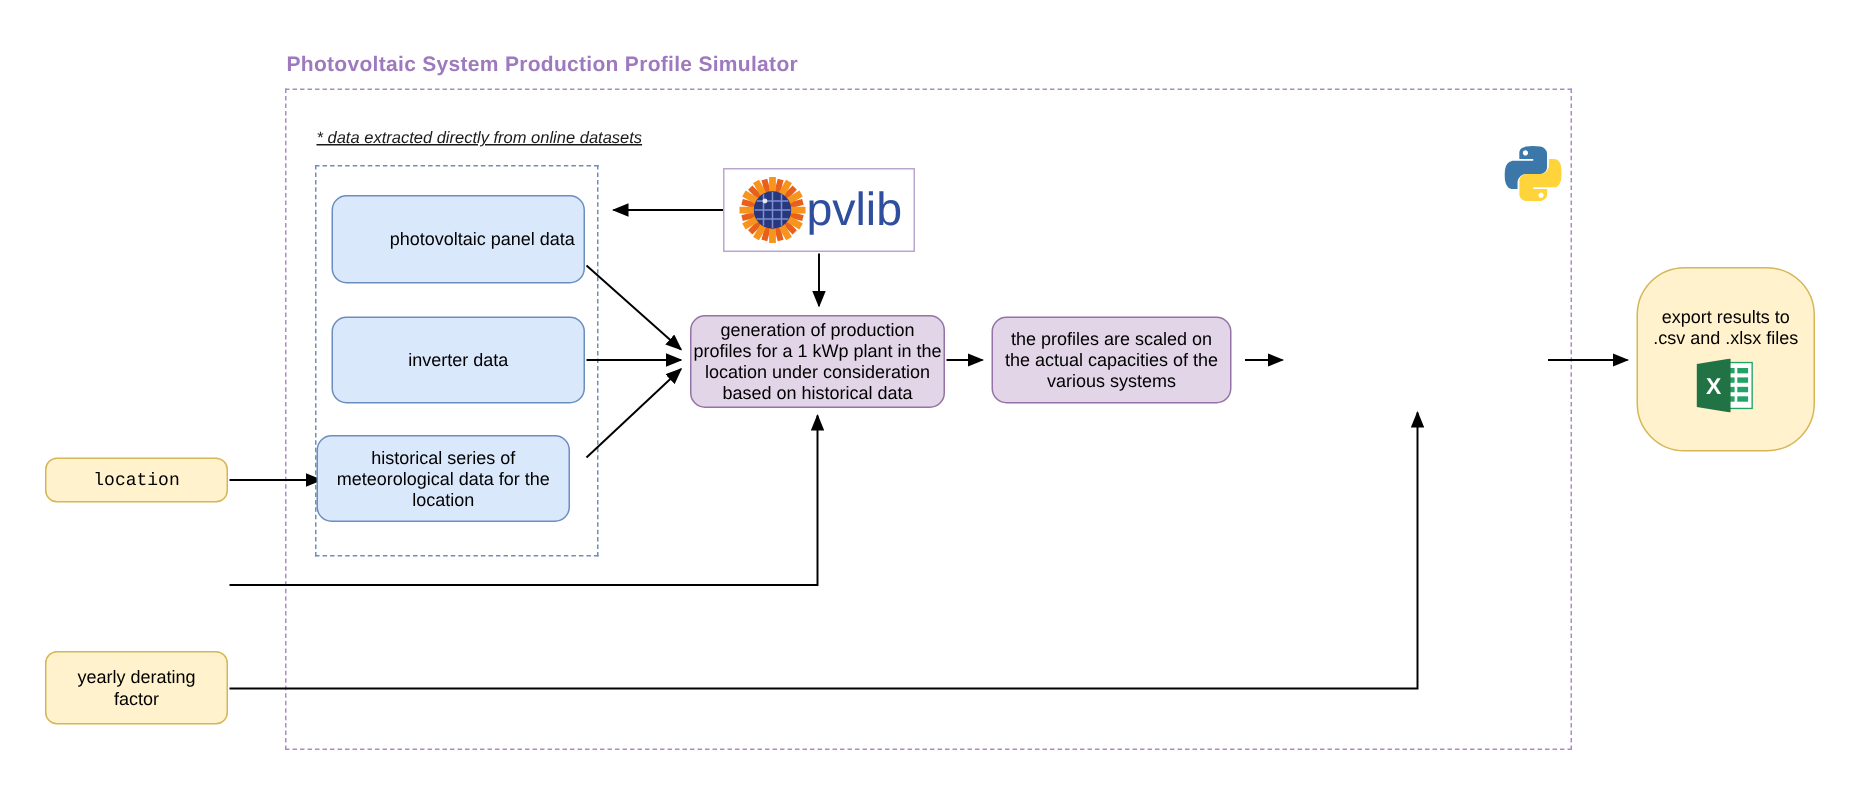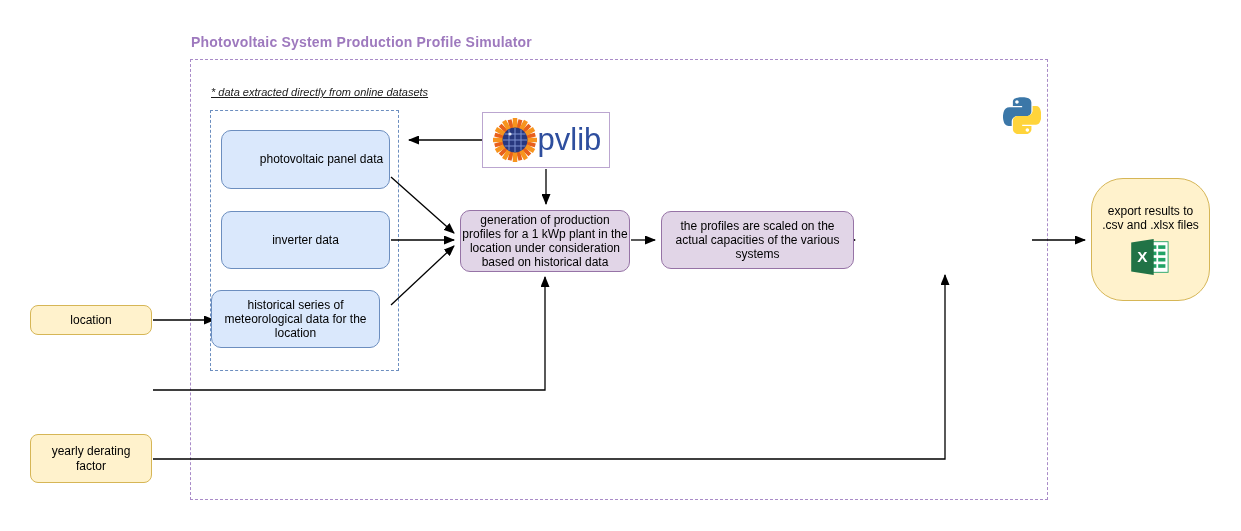--- a/index.html
+++ b/index.html
@@ -28,24 +28,24 @@
   }
   .node-blue   { background:#DAE8FC; border:1px solid #6C8EBF; }
   .node-purple { background:#E1D5E7; border:1px solid #9673A6; }
   .node-yellow { background:#FFF2CC; border:1px solid #D6B656; border-radius:8px; }
   .node-export { background:#FFF2CC; border:1px solid #D6B656; border-radius:32px;
                  flex-direction:column; gap:7px; padding:8px 6px; }
   #node-panel      { left:221px; top:130px; width:169px; height:59px;padding-left:36px; }
   #node-inverter   { left:221px; top:211px; width:169px; height:58px; }
   #node-historical { left:211px; top:290px; width:169px; height:58px; }
   #node-generation { left:460px; top:210px; width:170px; height:62px; padding:2px 1px; }
-  #node-scaling    { left:661px; top:211px; width:193px; height:58px; }
+  #node-scaling    { left:661px; top:211px; width:160px; height:58px; }
   #node-derating   { left:861px; top:211px; width:170px; height:58px; }
   #node-export     { left:1091px; top:178px; width:119px; height:123px; }
-  #node-location   { left:30px; top:305px; width:122px; height:30px; }
+  #node-location   { left:30px; top:305px; width:122px; height:30px;font-family:Liberation Mono, monospace; }
   #node-capacity   { left:30px; top:366px; width:122px; height:49px; }
   #node-yearly     { left:30px; top:434px; width:122px; height:49px;text-align:center; }
   .pvlib-box {
     position:absolute; left:482px; top:112px; width:128px; height:56px; box-sizing:border-box;
     background:#ffffff; border:1px solid #BBA6D0; display:flex; align-items:center; justify-content:center; gap:1px;
   }
   .pvlib-text { font-size:31px; color:#2E4E9E; letter-spacing:0px; margin-left:-2px; }
   .python-logo { position:absolute; left:1003px; top:92px; width:38px; height:42px; }
   #arrow-layer { position:absolute; left:0; top:0; width:1241px; height:531px; pointer-events:none; }
 </style>

